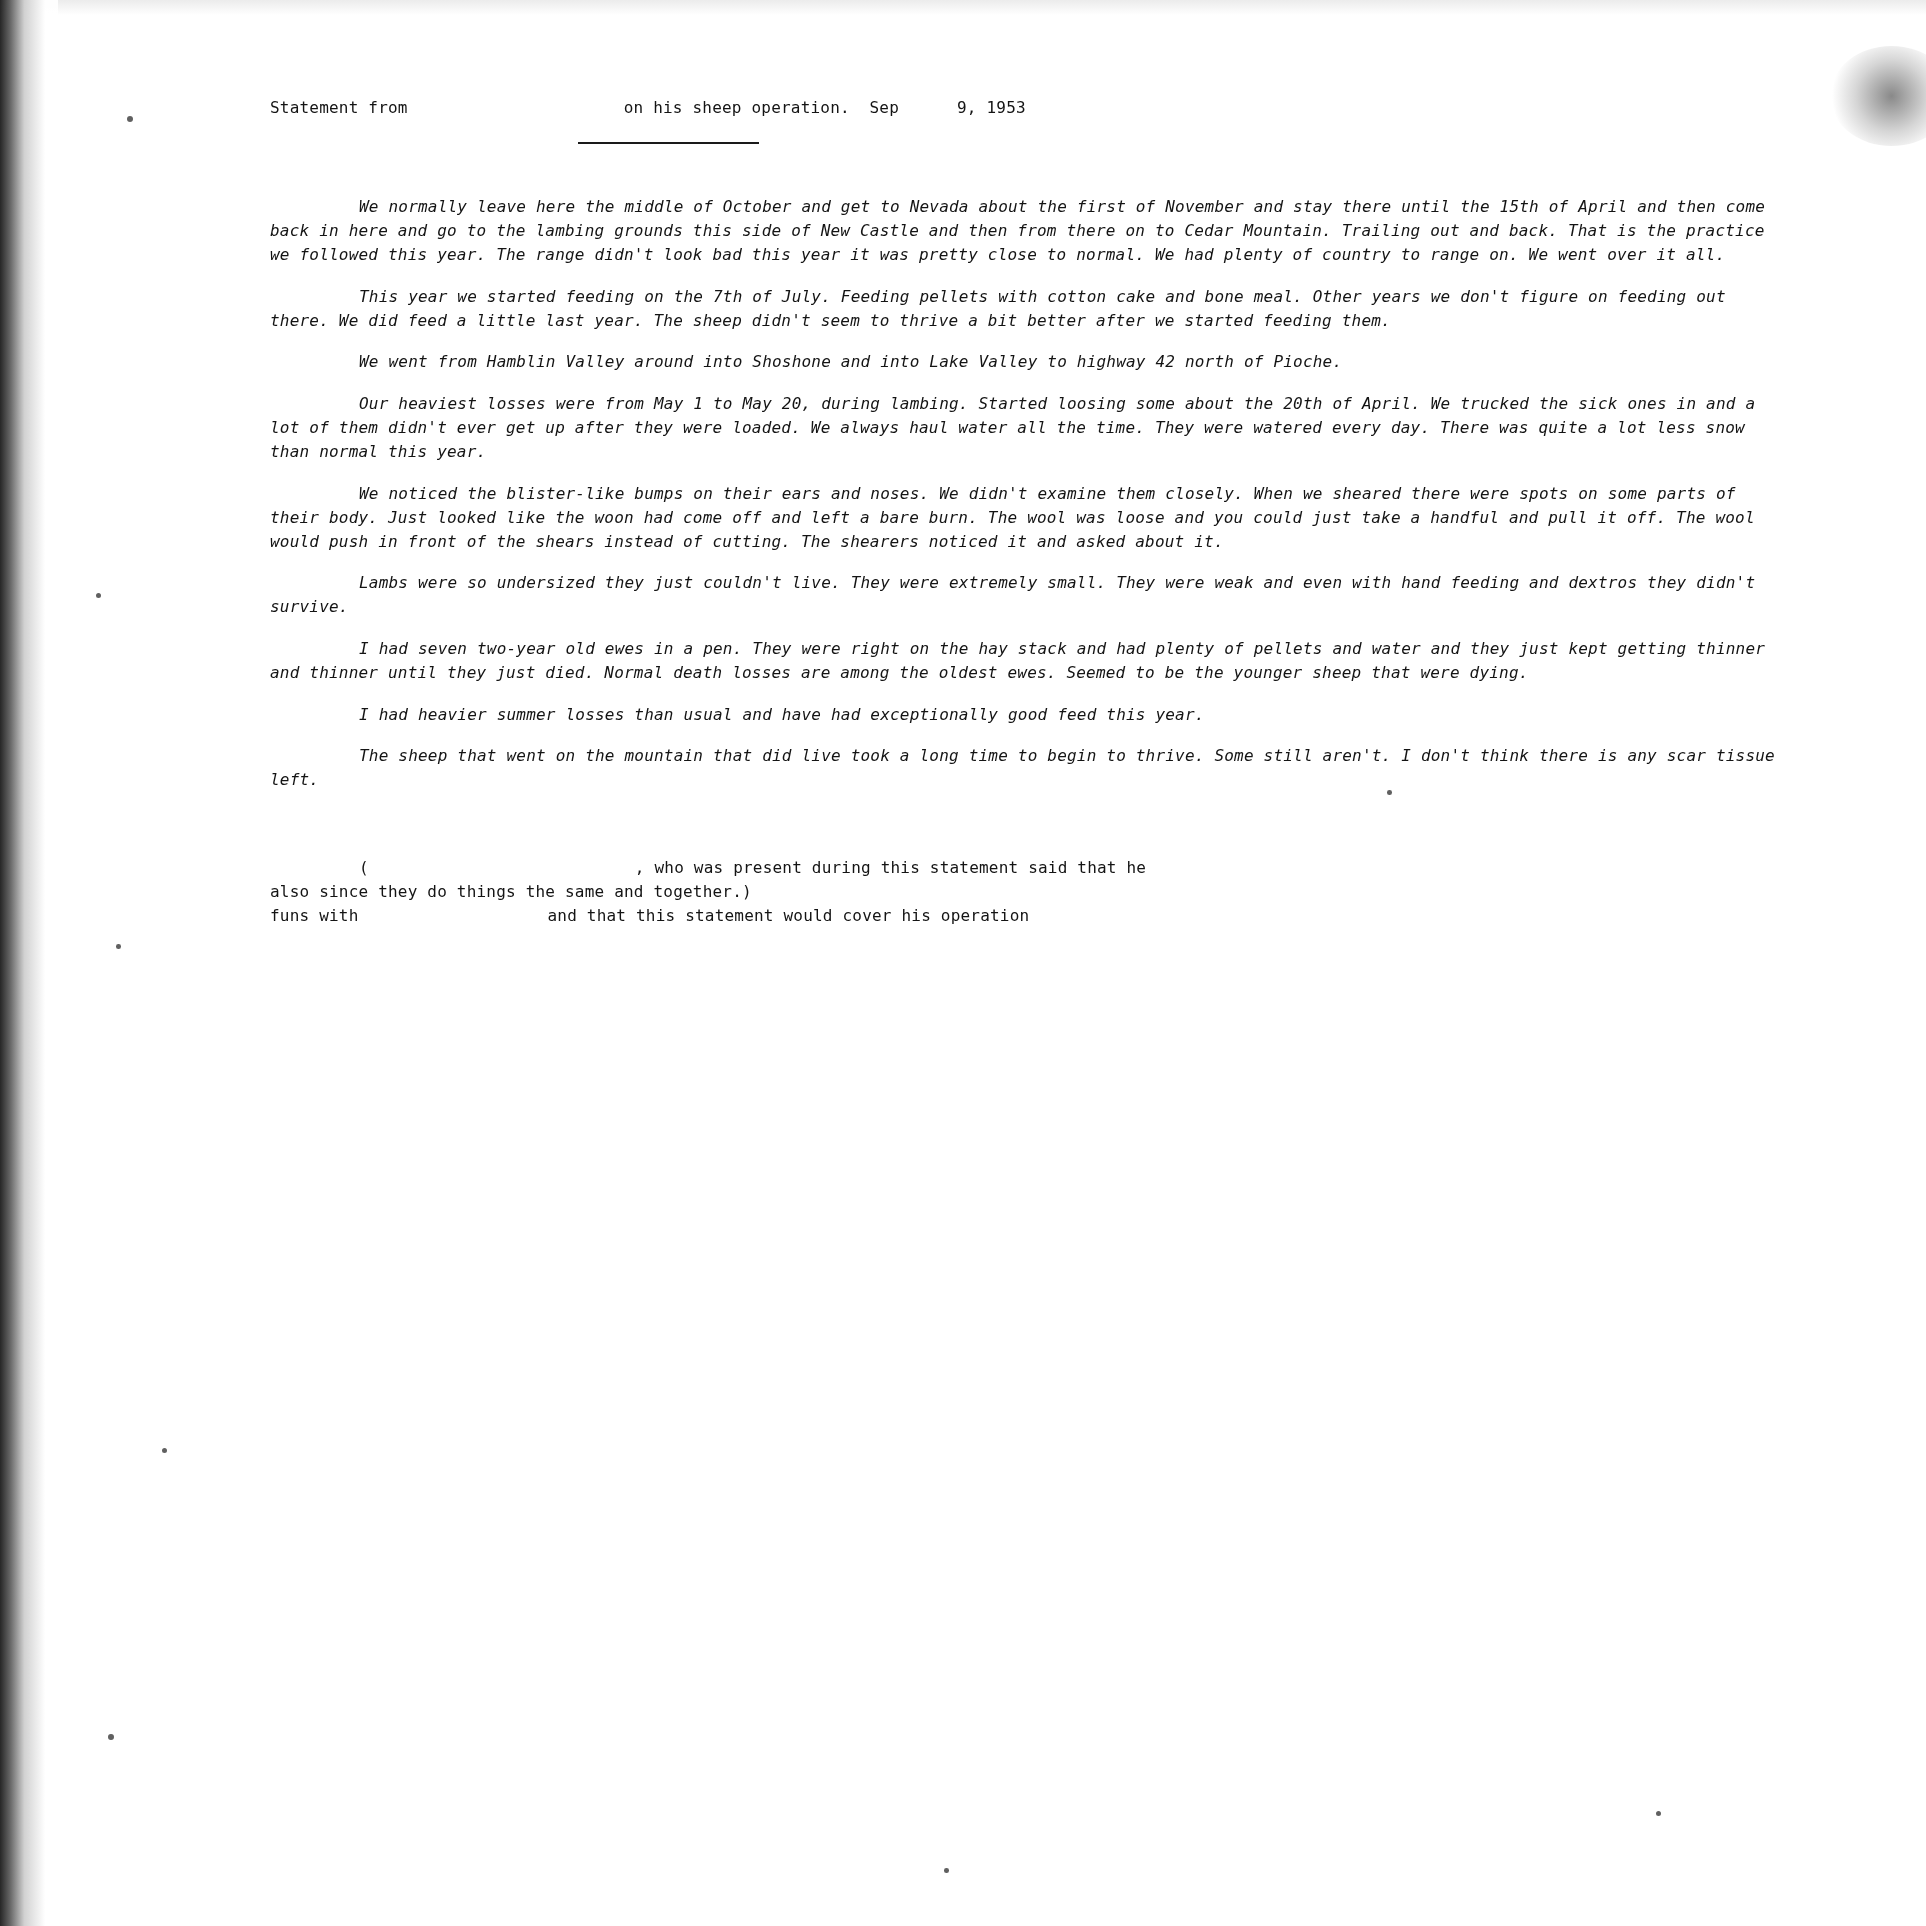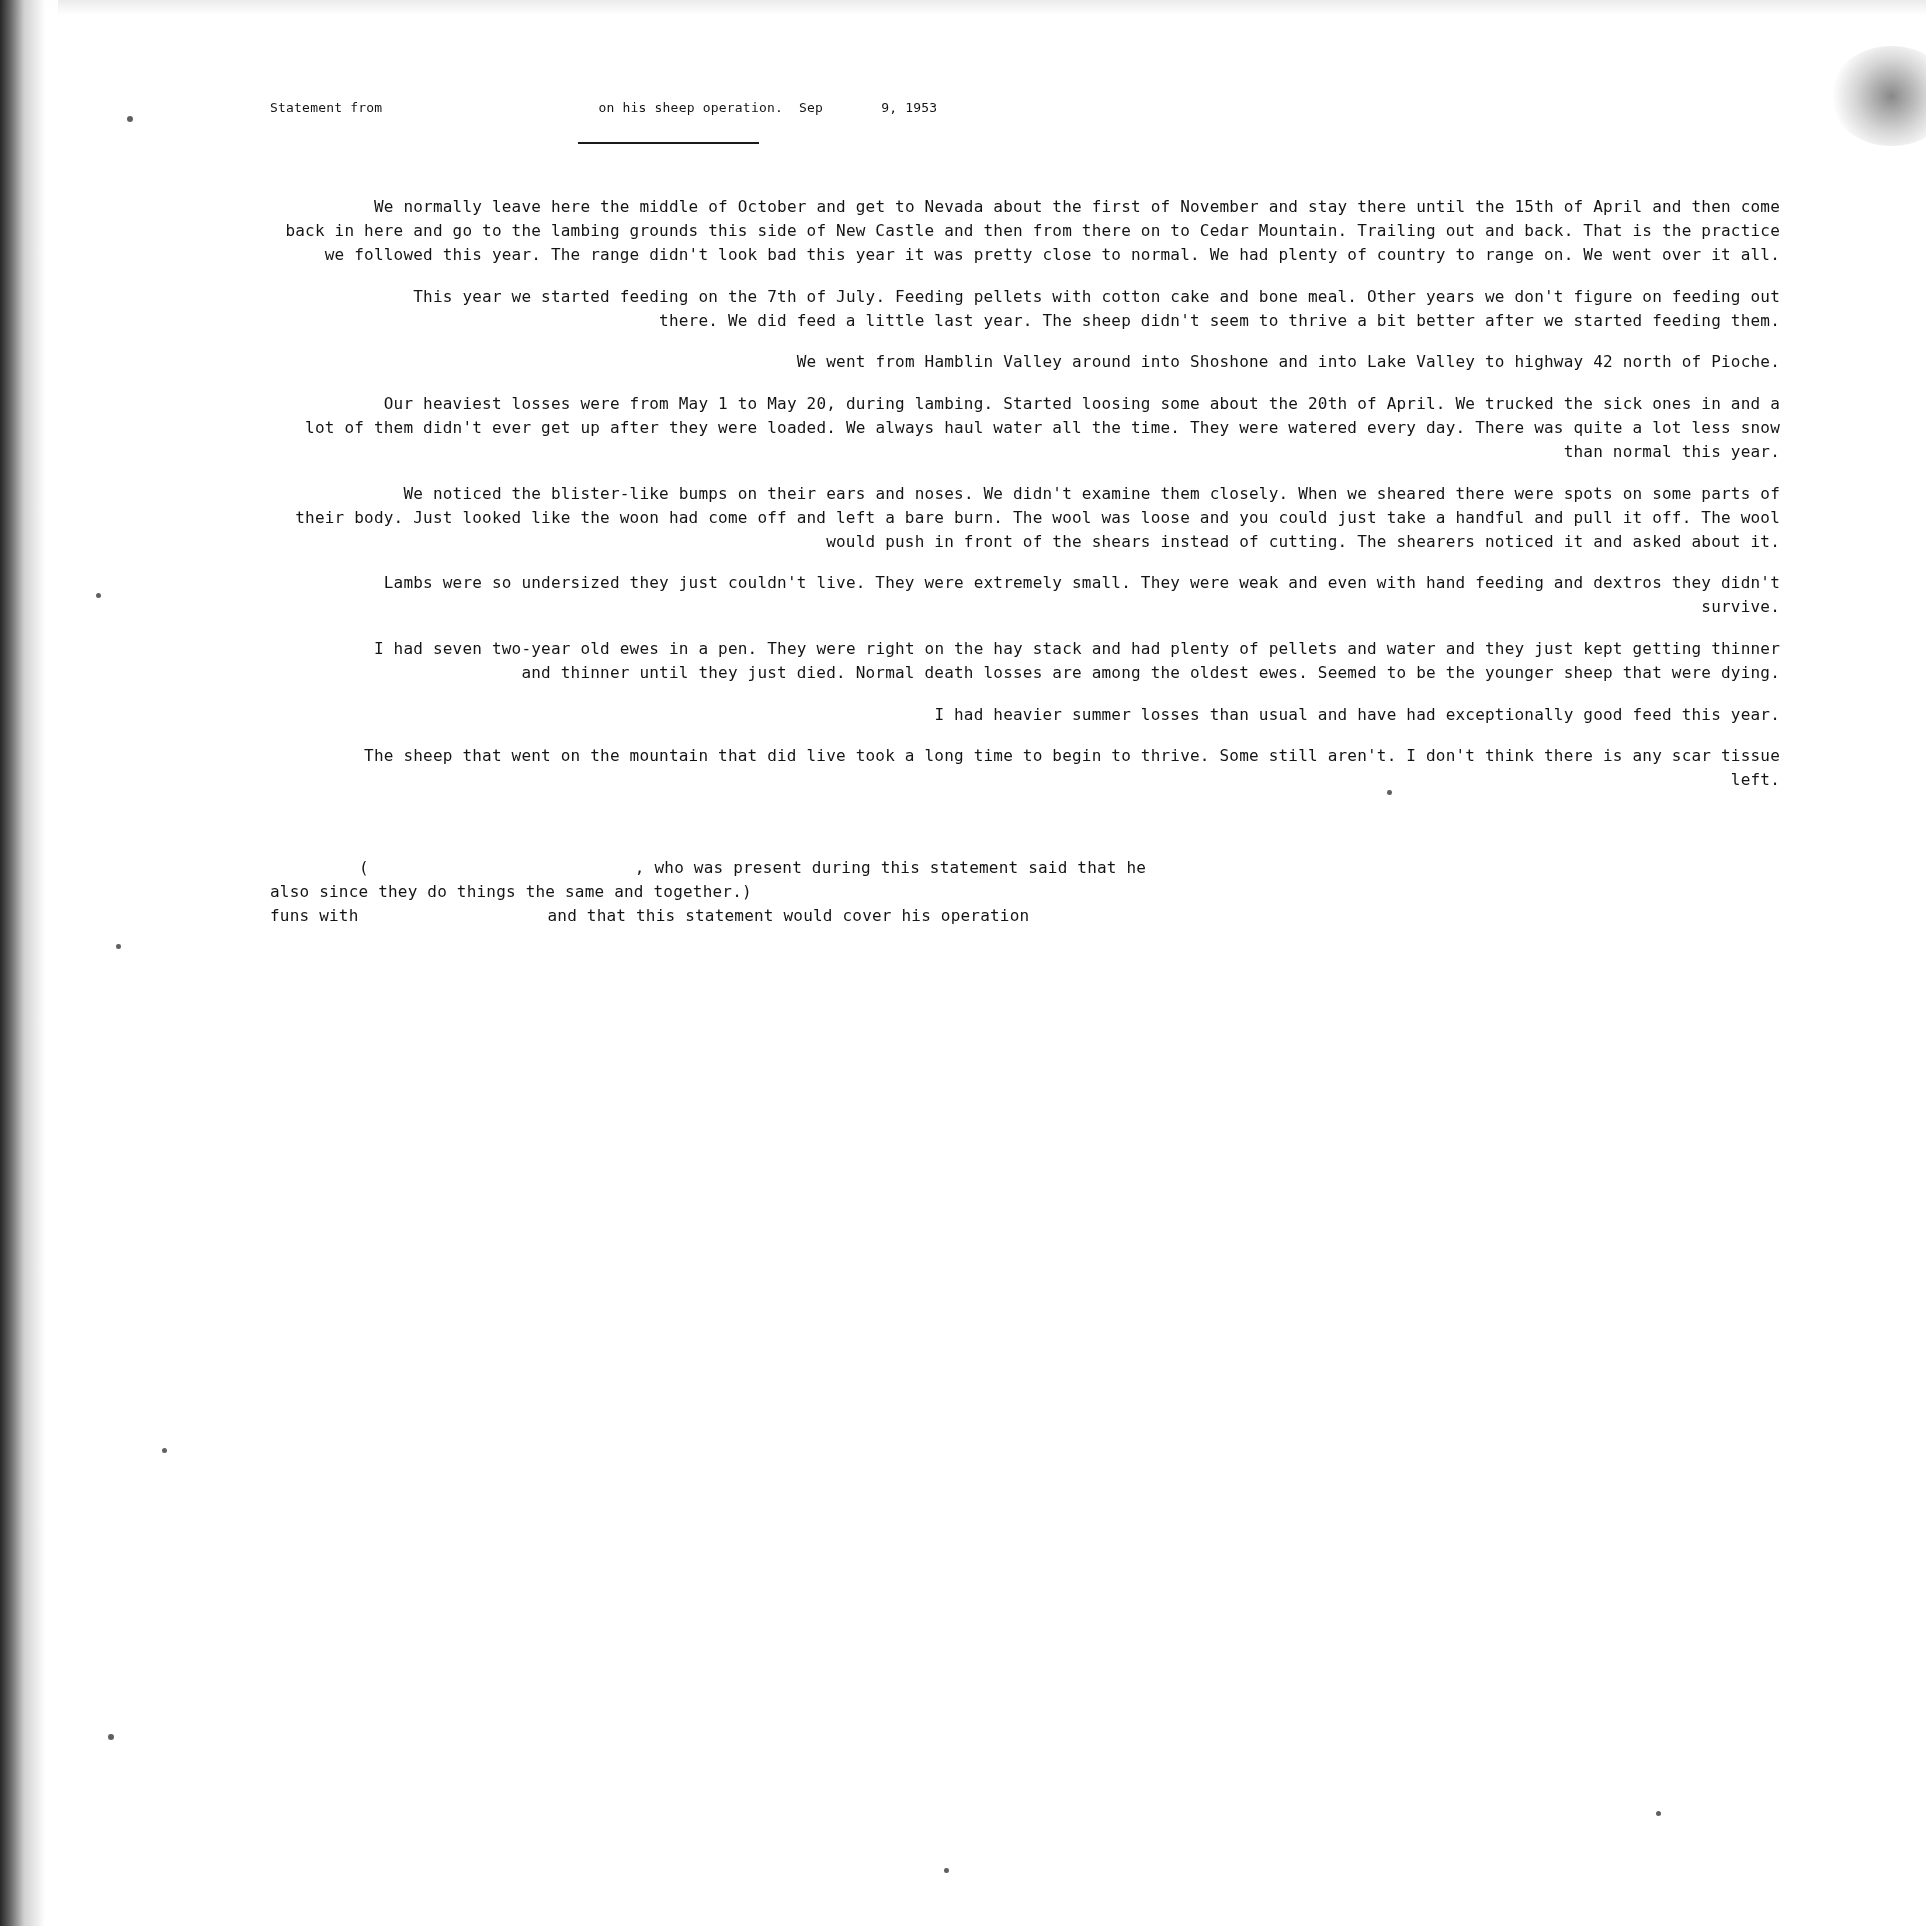--- a/index.html
+++ b/index.html
@@ -50,21 +50,21 @@
     top: 96px;
     width: 1510px;
     color: #141414;
     font-size: 16px;
     line-height: 24px;
     letter-spacing: 0.2px;
   }
   .header-line {
     position: relative;
     white-space: pre;
-    font-size: 13px;
+    font-size: 16px;
     margin-bottom: 3.9px;
   }
   .header-line .redact {
     display: inline-block;
     width: 216px;
   }
   .header-line .redact2 {
     display: inline-block;
     width: 58px;
   }
@@ -72,21 +72,22 @@
     position: absolute;
     left: 308px;
     top: 46px;
     width: 181px;
     height: 1.9px;
     background: #1a1a1a;
   }
   p.para {
     margin: 0 0 17.7px 0;
     text-indent: 89px;
-    text-align: right;
+    text-align: left;
+    font-style: italic;
   }
   .closing {
     margin-top: 64px;
   }
   .closing .line1 {
     white-space: pre;
   }
   .closing .gap-a { display: inline-block; width: 266px; }
   .closing .gap-b { display: inline-block; width: 189px; }
 </style>

